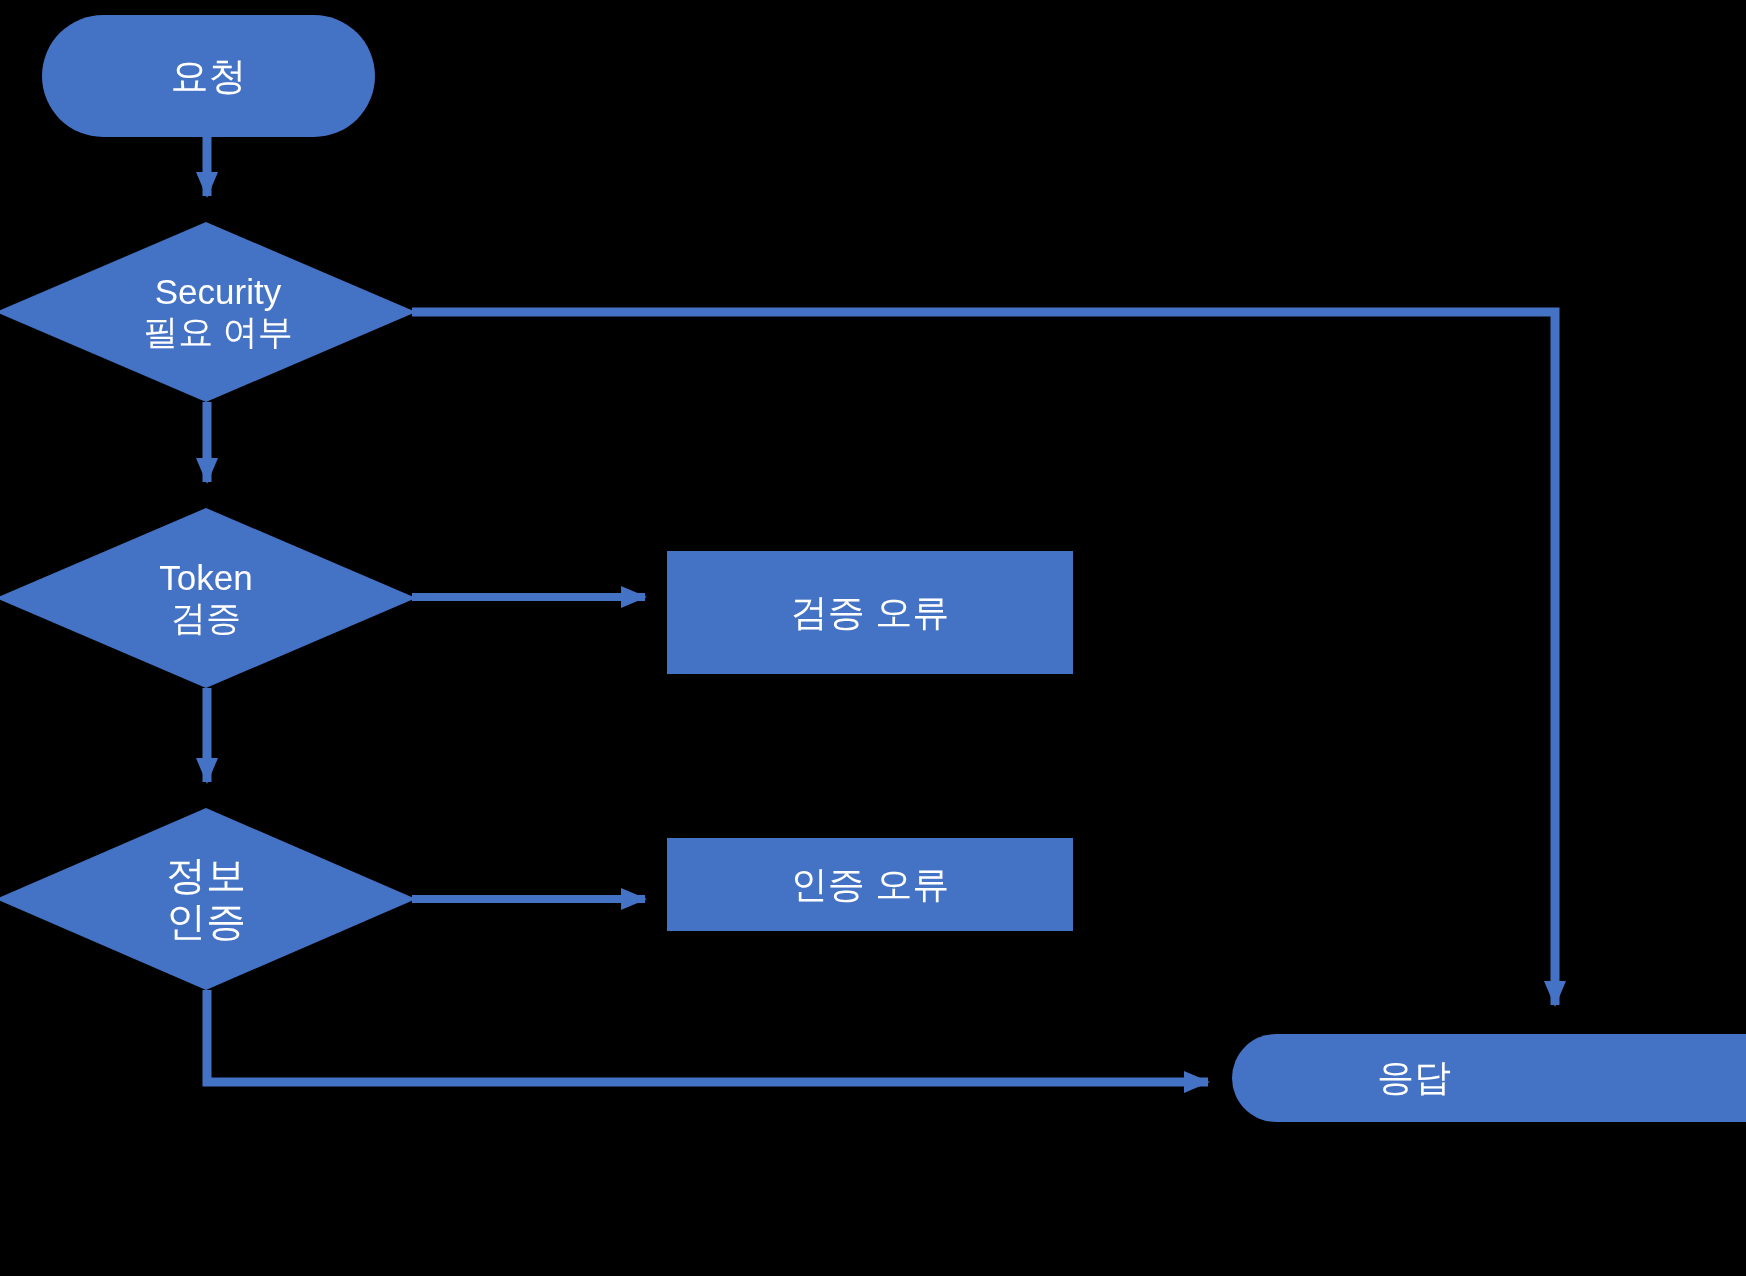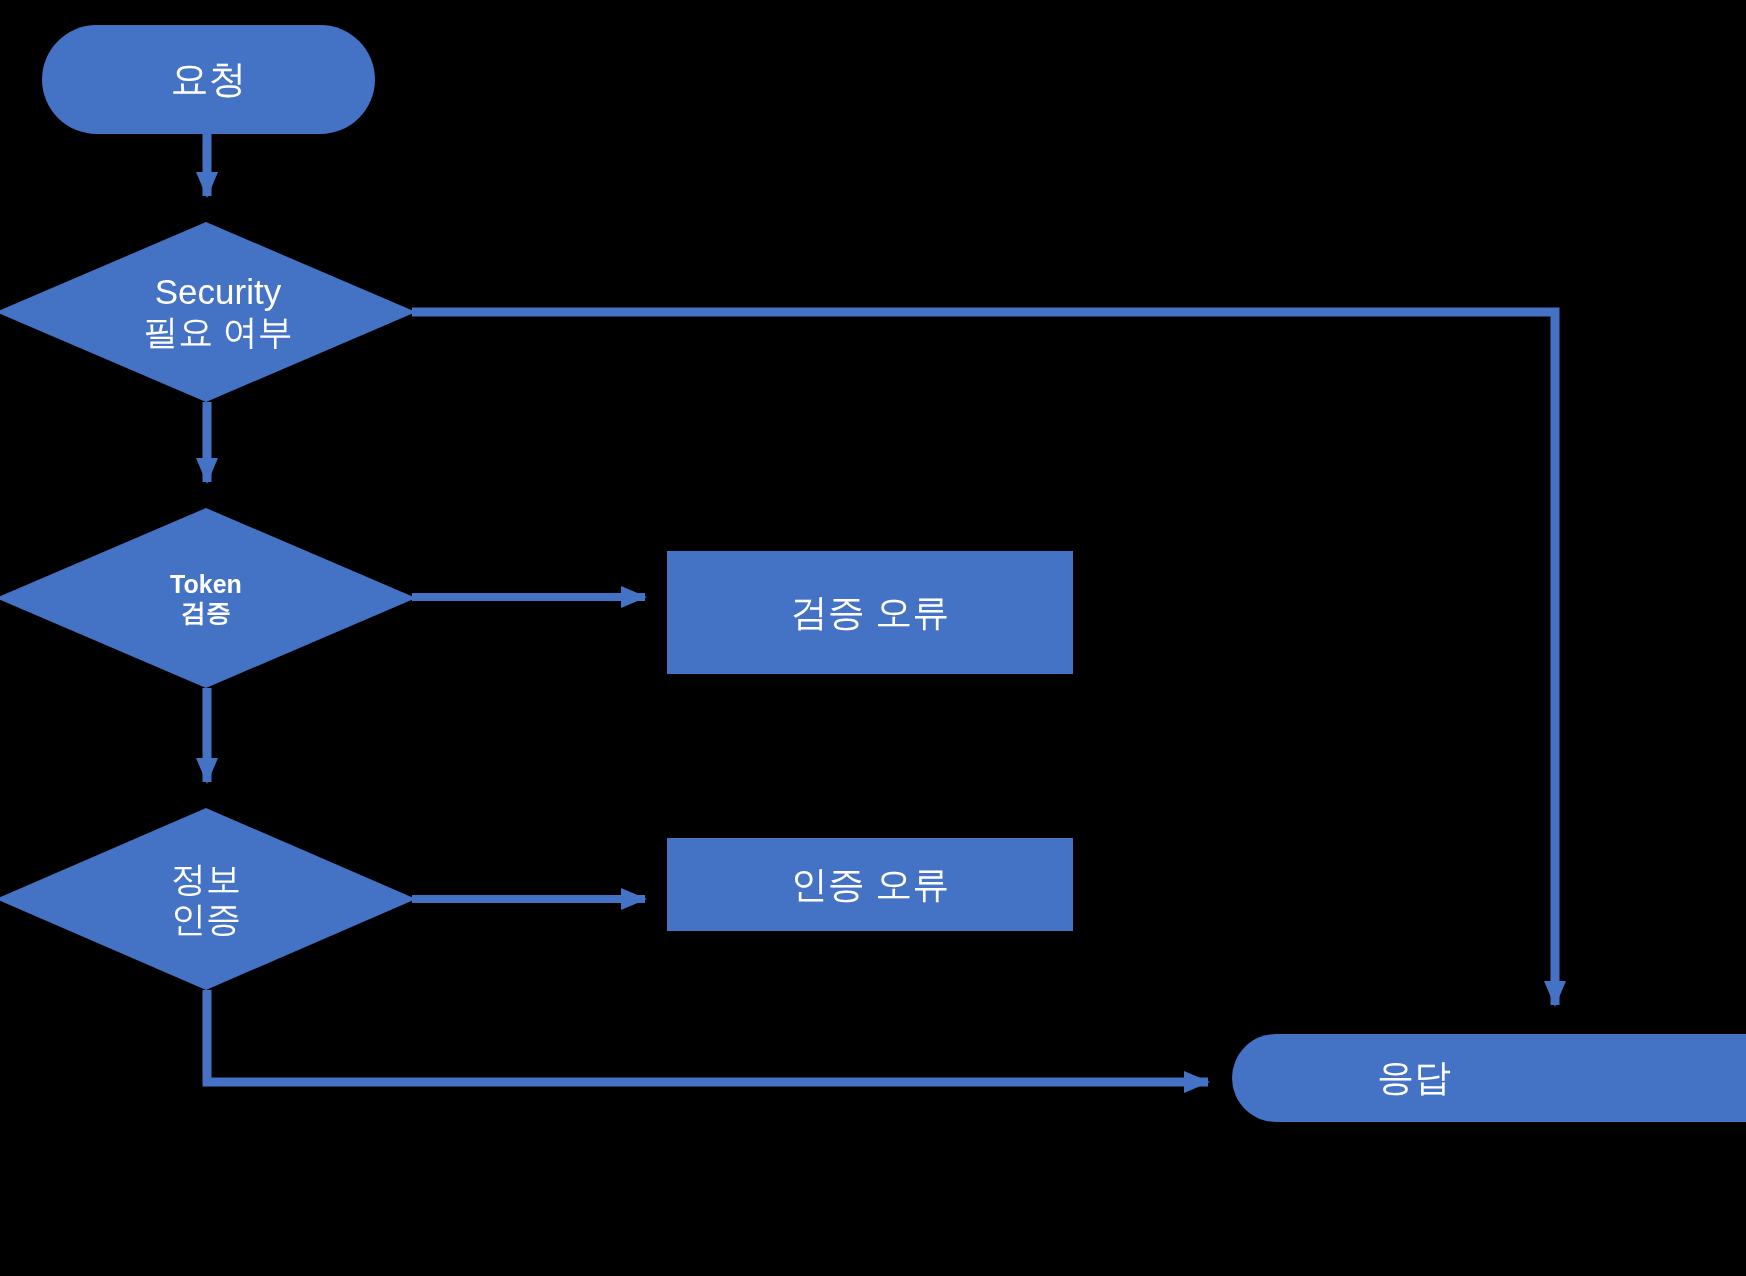--- a/index.html
+++ b/index.html
@@ -61,37 +61,37 @@
     position: relative;
     z-index: 2;
     color: #FFFFFF;
     text-align: center;
     line-height: 1.14;
     white-space: pre-line;
   }
 
   
   #node-request {
-    left: 42px; top: 25px; width: 333px; height: 109px;
+    left: 42px; top: 15px; width: 333px; height: 122px;
     font-size: 38px;
   }
   #node-security {
     left: -4px; top: 222px; width: 420px; height: 180px;
   }
   #node-security .node-diamond-label { font-size: 35px; margin-left: 24px; }
 
   #node-token {
     left: -4px; top: 508px; width: 420px; height: 180px;
   }
-  #node-token .node-diamond-label { font-size: 25px; font-weight: bold; }
+  #node-token .node-diamond-label { font-size: 35px; }
 
   #node-authinfo {
     left: -4px; top: 808px; width: 420px; height: 182px;
   }
-  #node-authinfo .node-diamond-label { font-size: 35px; }
+  #node-authinfo .node-diamond-label { font-size: 40px; }
 
   #node-validation-error {
     left: 667px; top: 535px; width: 406px; height: 123px;
     font-size: 37px;
     margin-top: 16px;
   }
   #node-auth-error {
     left: 667px; top: 838px; width: 406px; height: 93px;
     font-size: 37px;
   }

